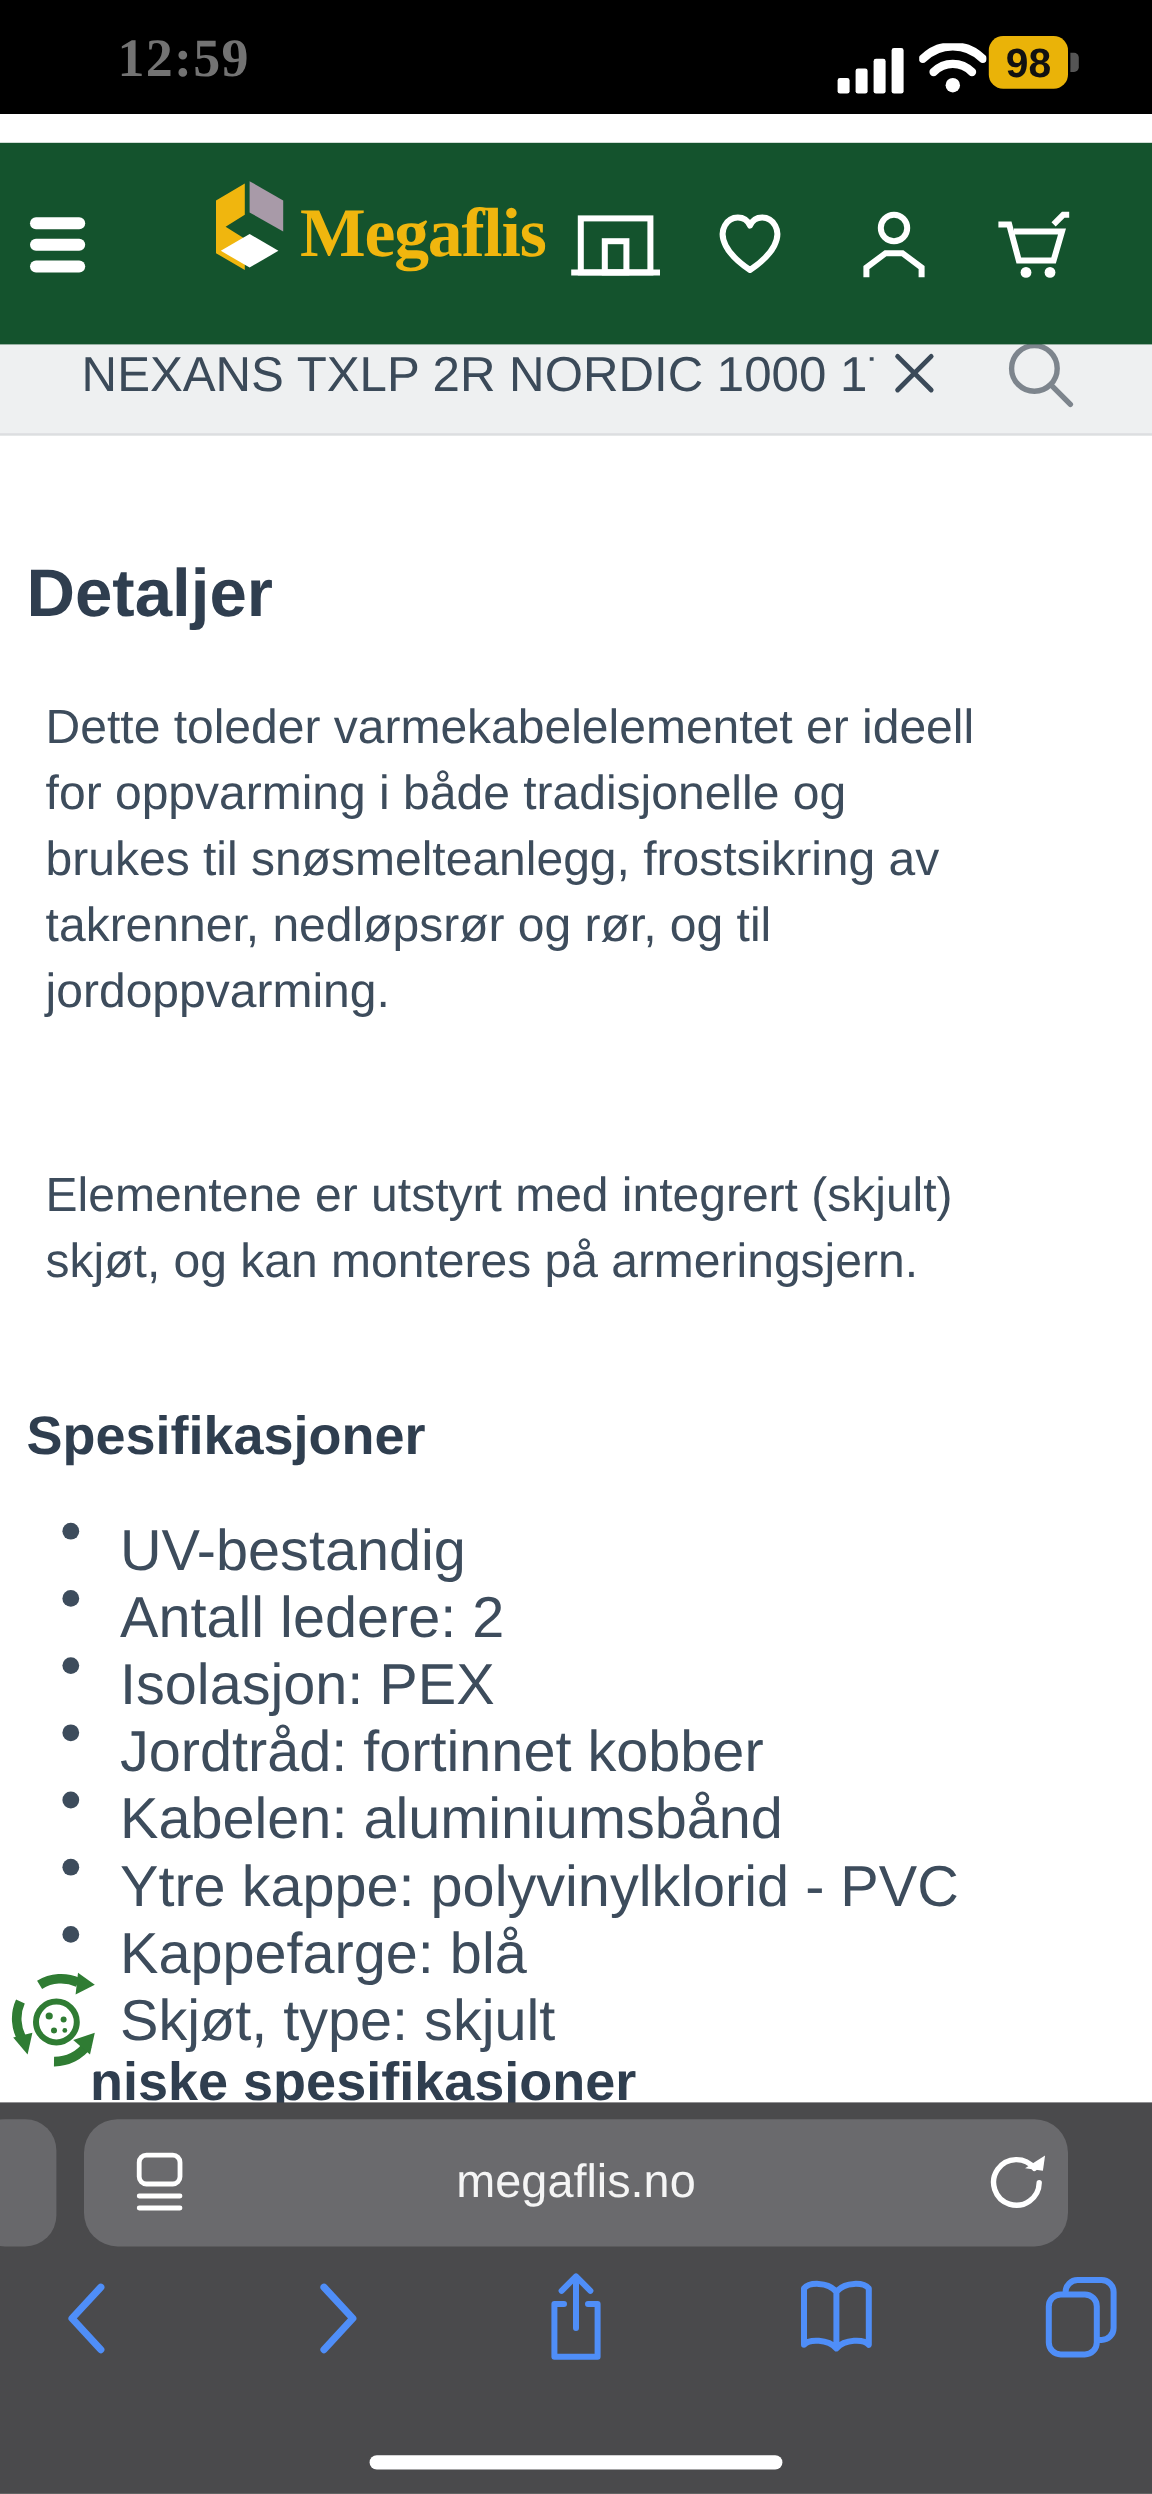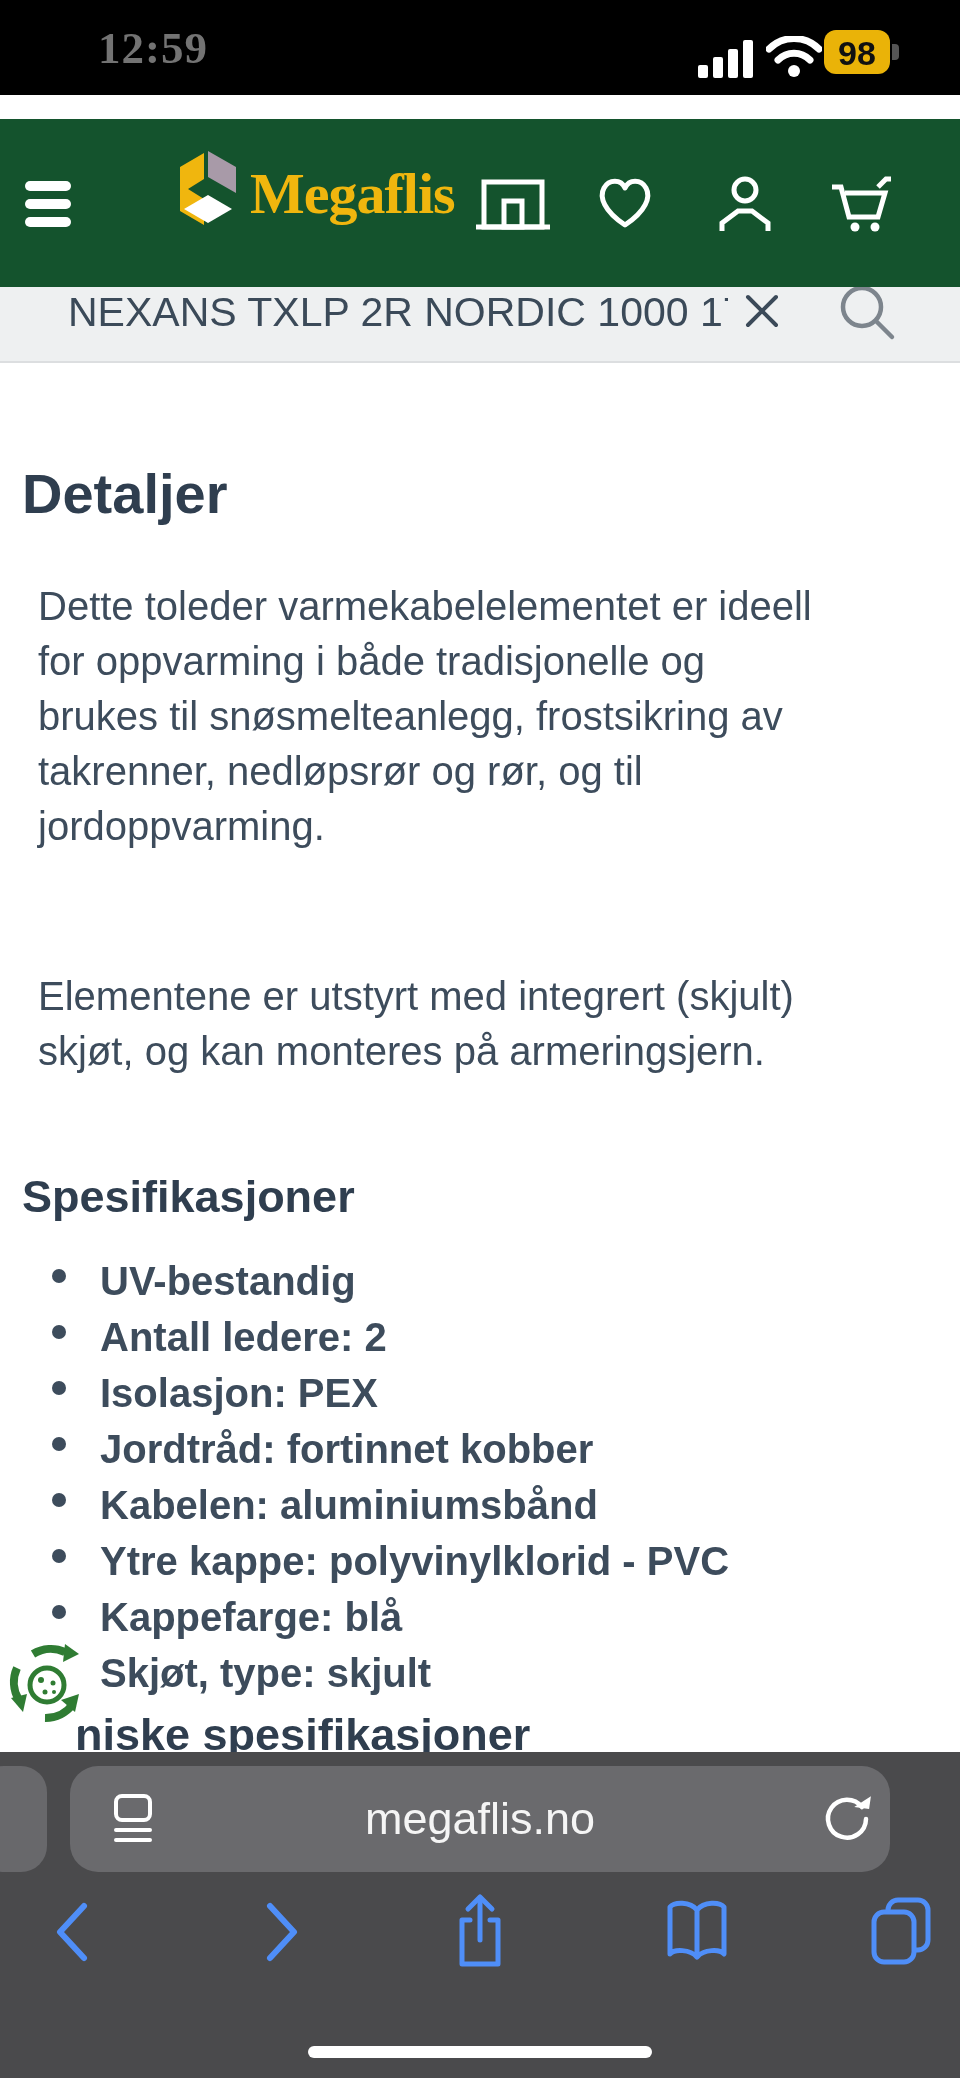--- a/index.html
+++ b/index.html
@@ -35,31 +35,31 @@
   
   .content{position:absolute;left:0;top:361px;width:960px;color:#3d4c5c;}
   h2.detaljer{margin:0;position:absolute;left:22px;top:100px;font-size:56px;color:#2f3e4f;letter-spacing:0;}
   .p1{position:absolute;left:22px;top:218px;}
   .p2{position:absolute;left:22px;top:608px;}
   .bodyline{font-size:40px;line-height:55px;white-space:nowrap;margin-left:16px;}
   h3.spes{margin:0;position:absolute;left:22px;top:810px;font-size:45px;color:#2f3e4f;}
   .speclist{position:absolute;left:0;top:888px;}
   .specrow{position:relative;height:56px;}
   .dot{position:absolute;left:52px;top:20px;width:14px;height:14px;border-radius:50%;background:#3d4c5c;}
-  .specrow span.txt{position:absolute;left:100px;top:4px;font-size:40px;line-height:56px;white-space:nowrap;font-weight:bold;}
+  .specrow span.txt{position:absolute;left:100px;top:16px;font-size:48px;line-height:56px;white-space:nowrap;}
   .partialhead{position:absolute;left:75px;top:1348px;font-size:45px;font-weight:bold;color:#2f3e4f;white-space:nowrap;}
   .cookiebadge{position:absolute;left:-4px;top:1272px;width:104px;height:104px;background:#fff;
                border-radius:50%;display:flex;align-items:center;justify-content:center;cursor:pointer;}
 
   
   .chrome{position:absolute;left:0;top:1752px;width:960px;height:326px;background:#4a4a4c;z-index:40;}
   .tabsliver{position:absolute;left:-22px;top:14px;width:69px;height:106px;background:#68686b;border-radius:26px;}
   .urlpill{position:absolute;left:70px;top:14px;width:820px;height:106px;background:#6a6a6d;border-radius:28px;}
   .urltext{position:absolute;left:0;top:0;width:100%;height:98px;line-height:106px;text-align:center;
-           color:#f5f5f5;font-size:45px;}
+           color:#f5f5f5;font-size:39px;}
   .pageicon{position:absolute;left:40px;top:26px;cursor:pointer;}
   .reload{position:absolute;left:752px;top:28px;cursor:pointer;}
   .navrow{position:absolute;left:0;top:140px;width:960px;height:90px;}
   .navbtn{position:absolute;cursor:pointer;}
   .homebar{position:absolute;left:308px;top:294px;width:344px;height:12px;background:#fff;border-radius:7px;}
 </style>
 </head>
 <body>
 
 <div class="phone">

